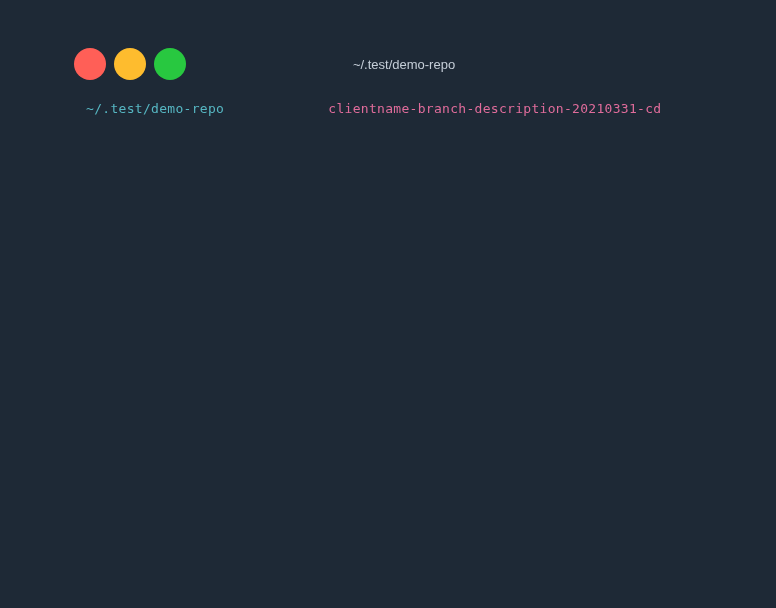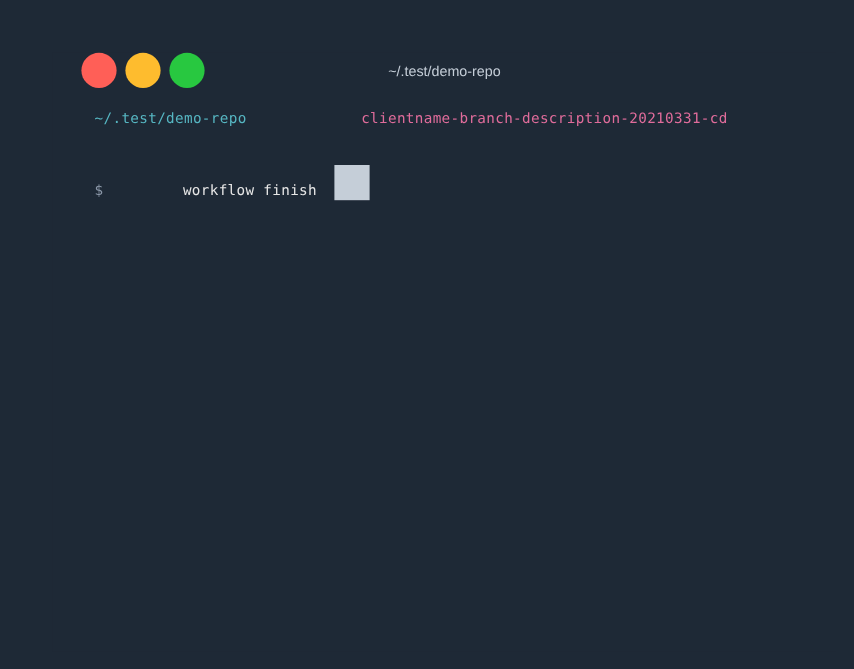--- a/index.html
+++ b/index.html
@@ -85,15 +85,14 @@
   <div class="titlebar">
     <div class="traffic-lights">
       <div class="traffic-light traffic-close"></div>
       <div class="traffic-light traffic-min"></div>
       <div class="traffic-light traffic-max"></div>
     </div>
     <div class="title">~/.test/demo-repo</div>
   </div>
   <div class="terminal">
     <div class="line"><span class="cyan">~/.test/demo-repo</span><span class="white"> </span><span class="pink"></span><span class="pink">clientname-branch-description-20210331-cd</span></div>
-    <div class="line"><span class="prompt-symbol">$</span><span class="white"> </span><span class="white">workflow finish</span><span class="cursor"></span></div>
   </div>
 </div>
 
 </body></html>

